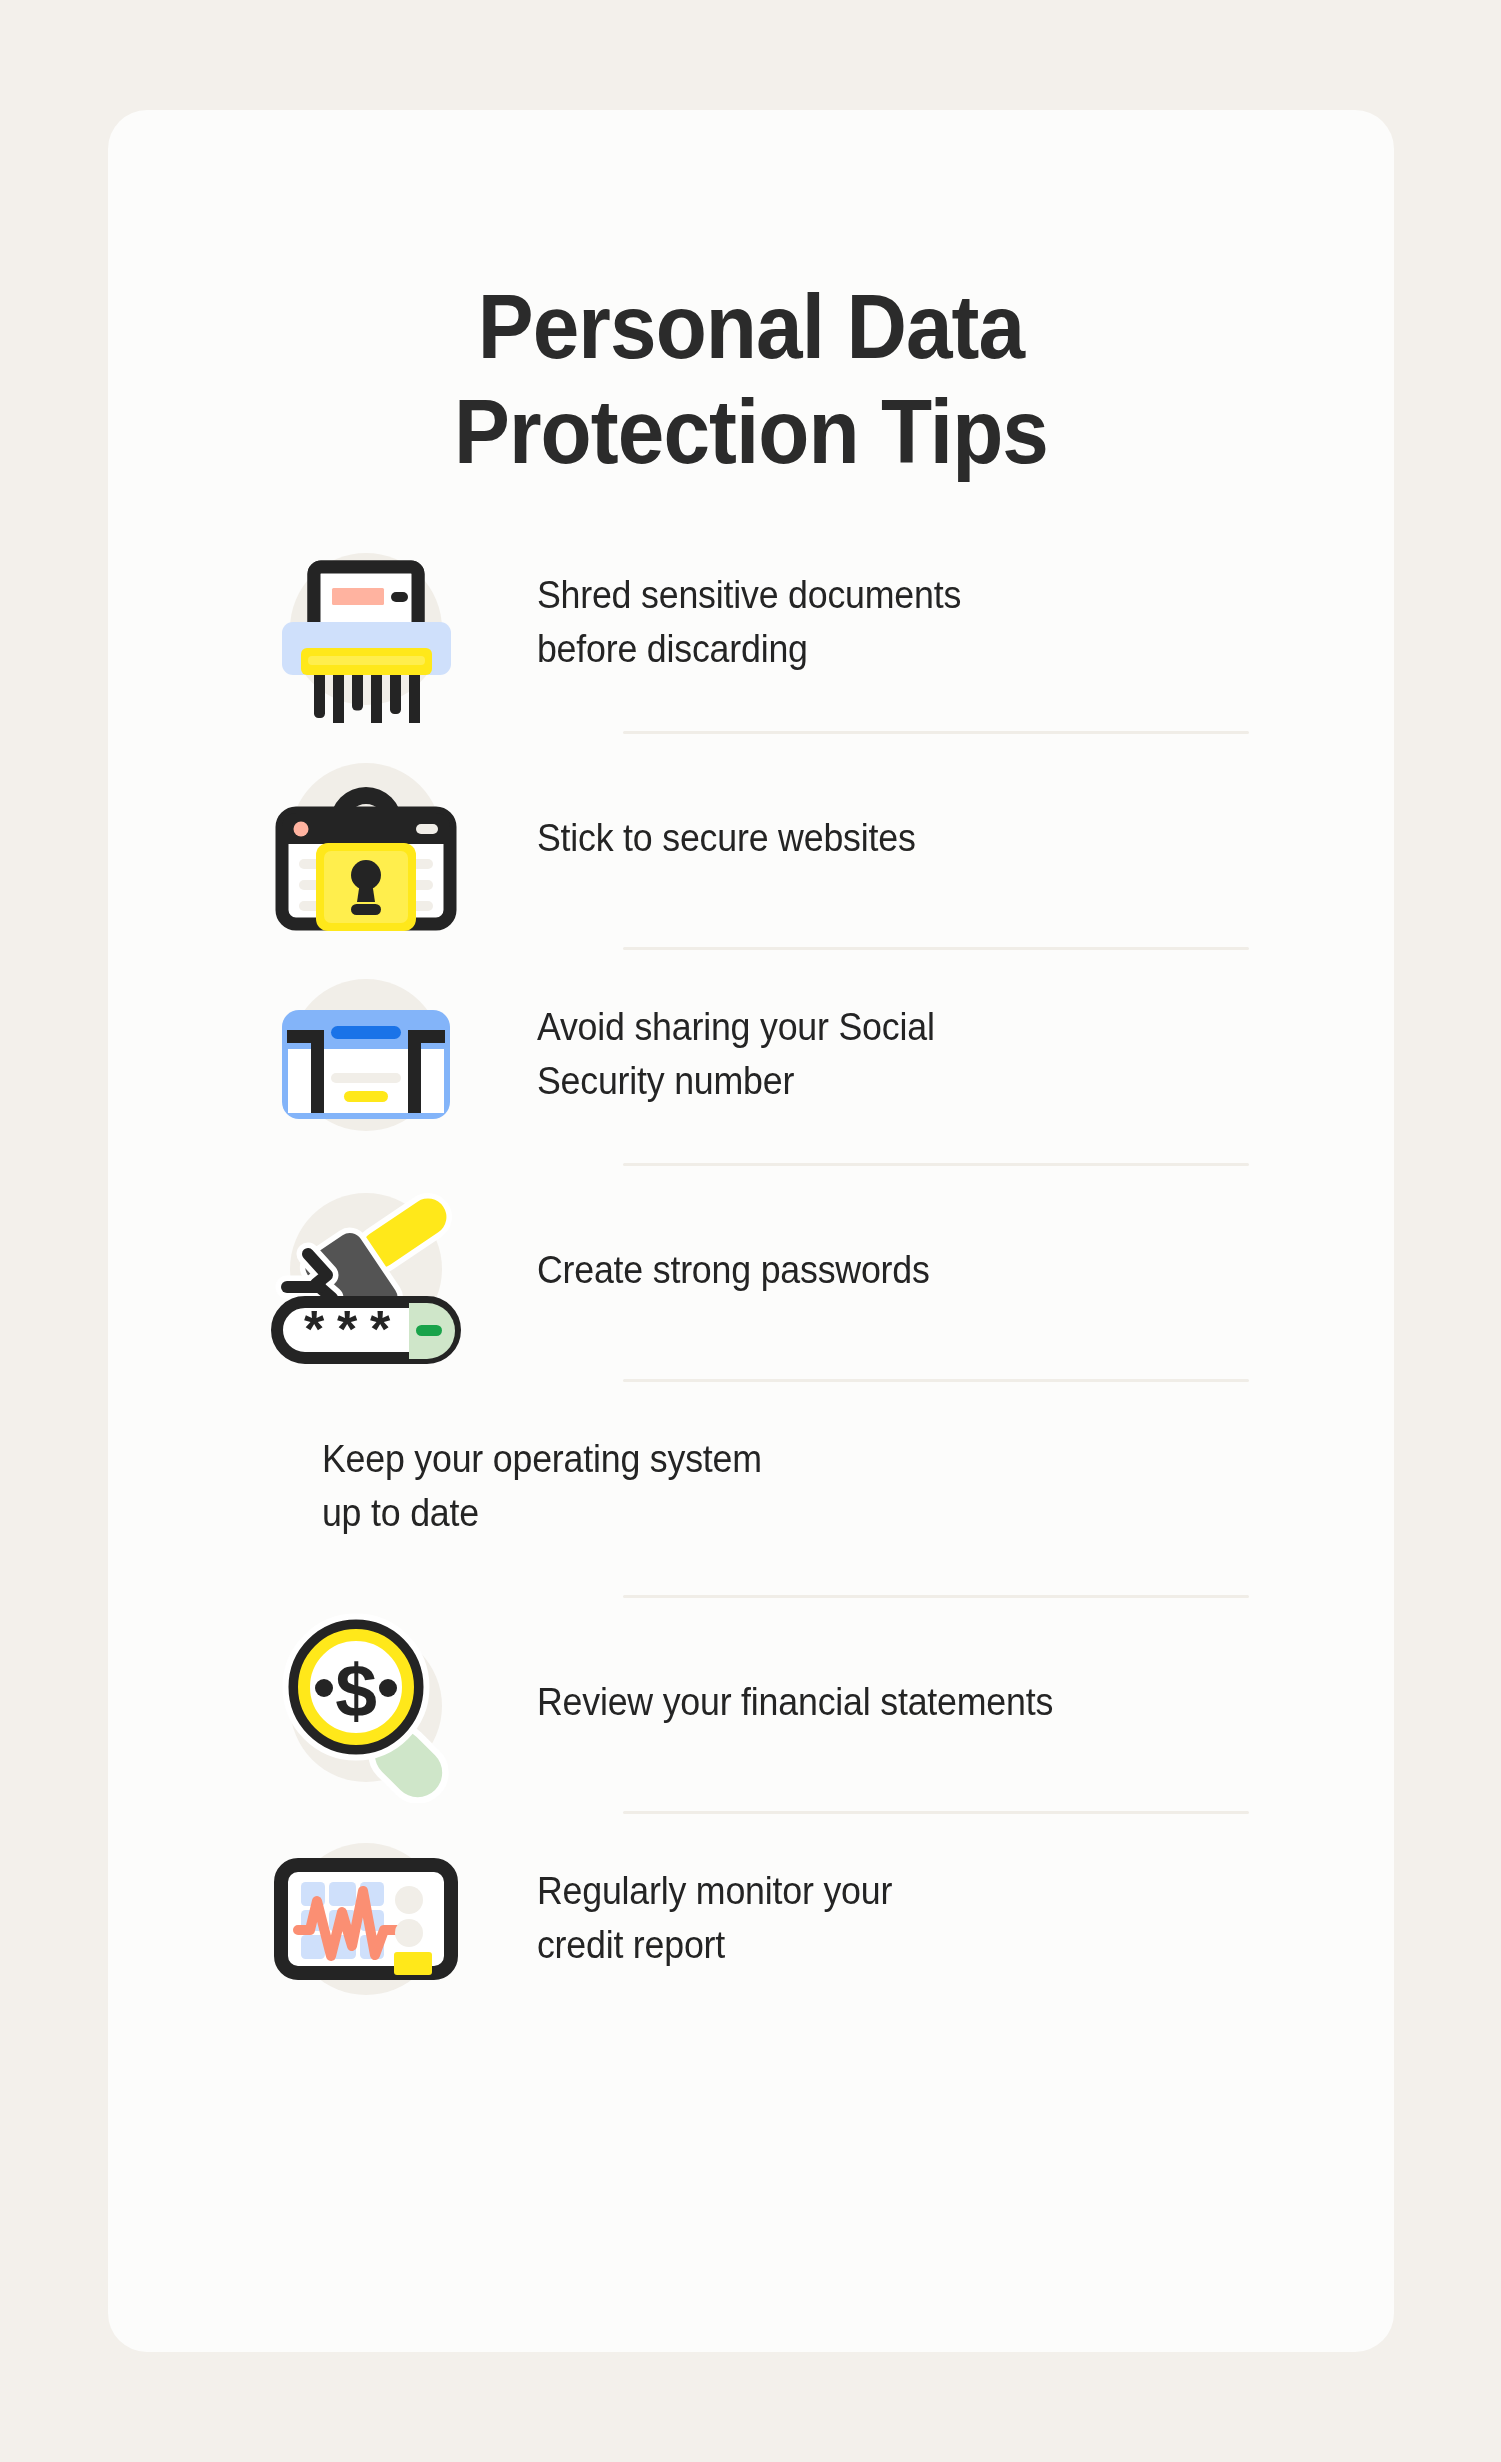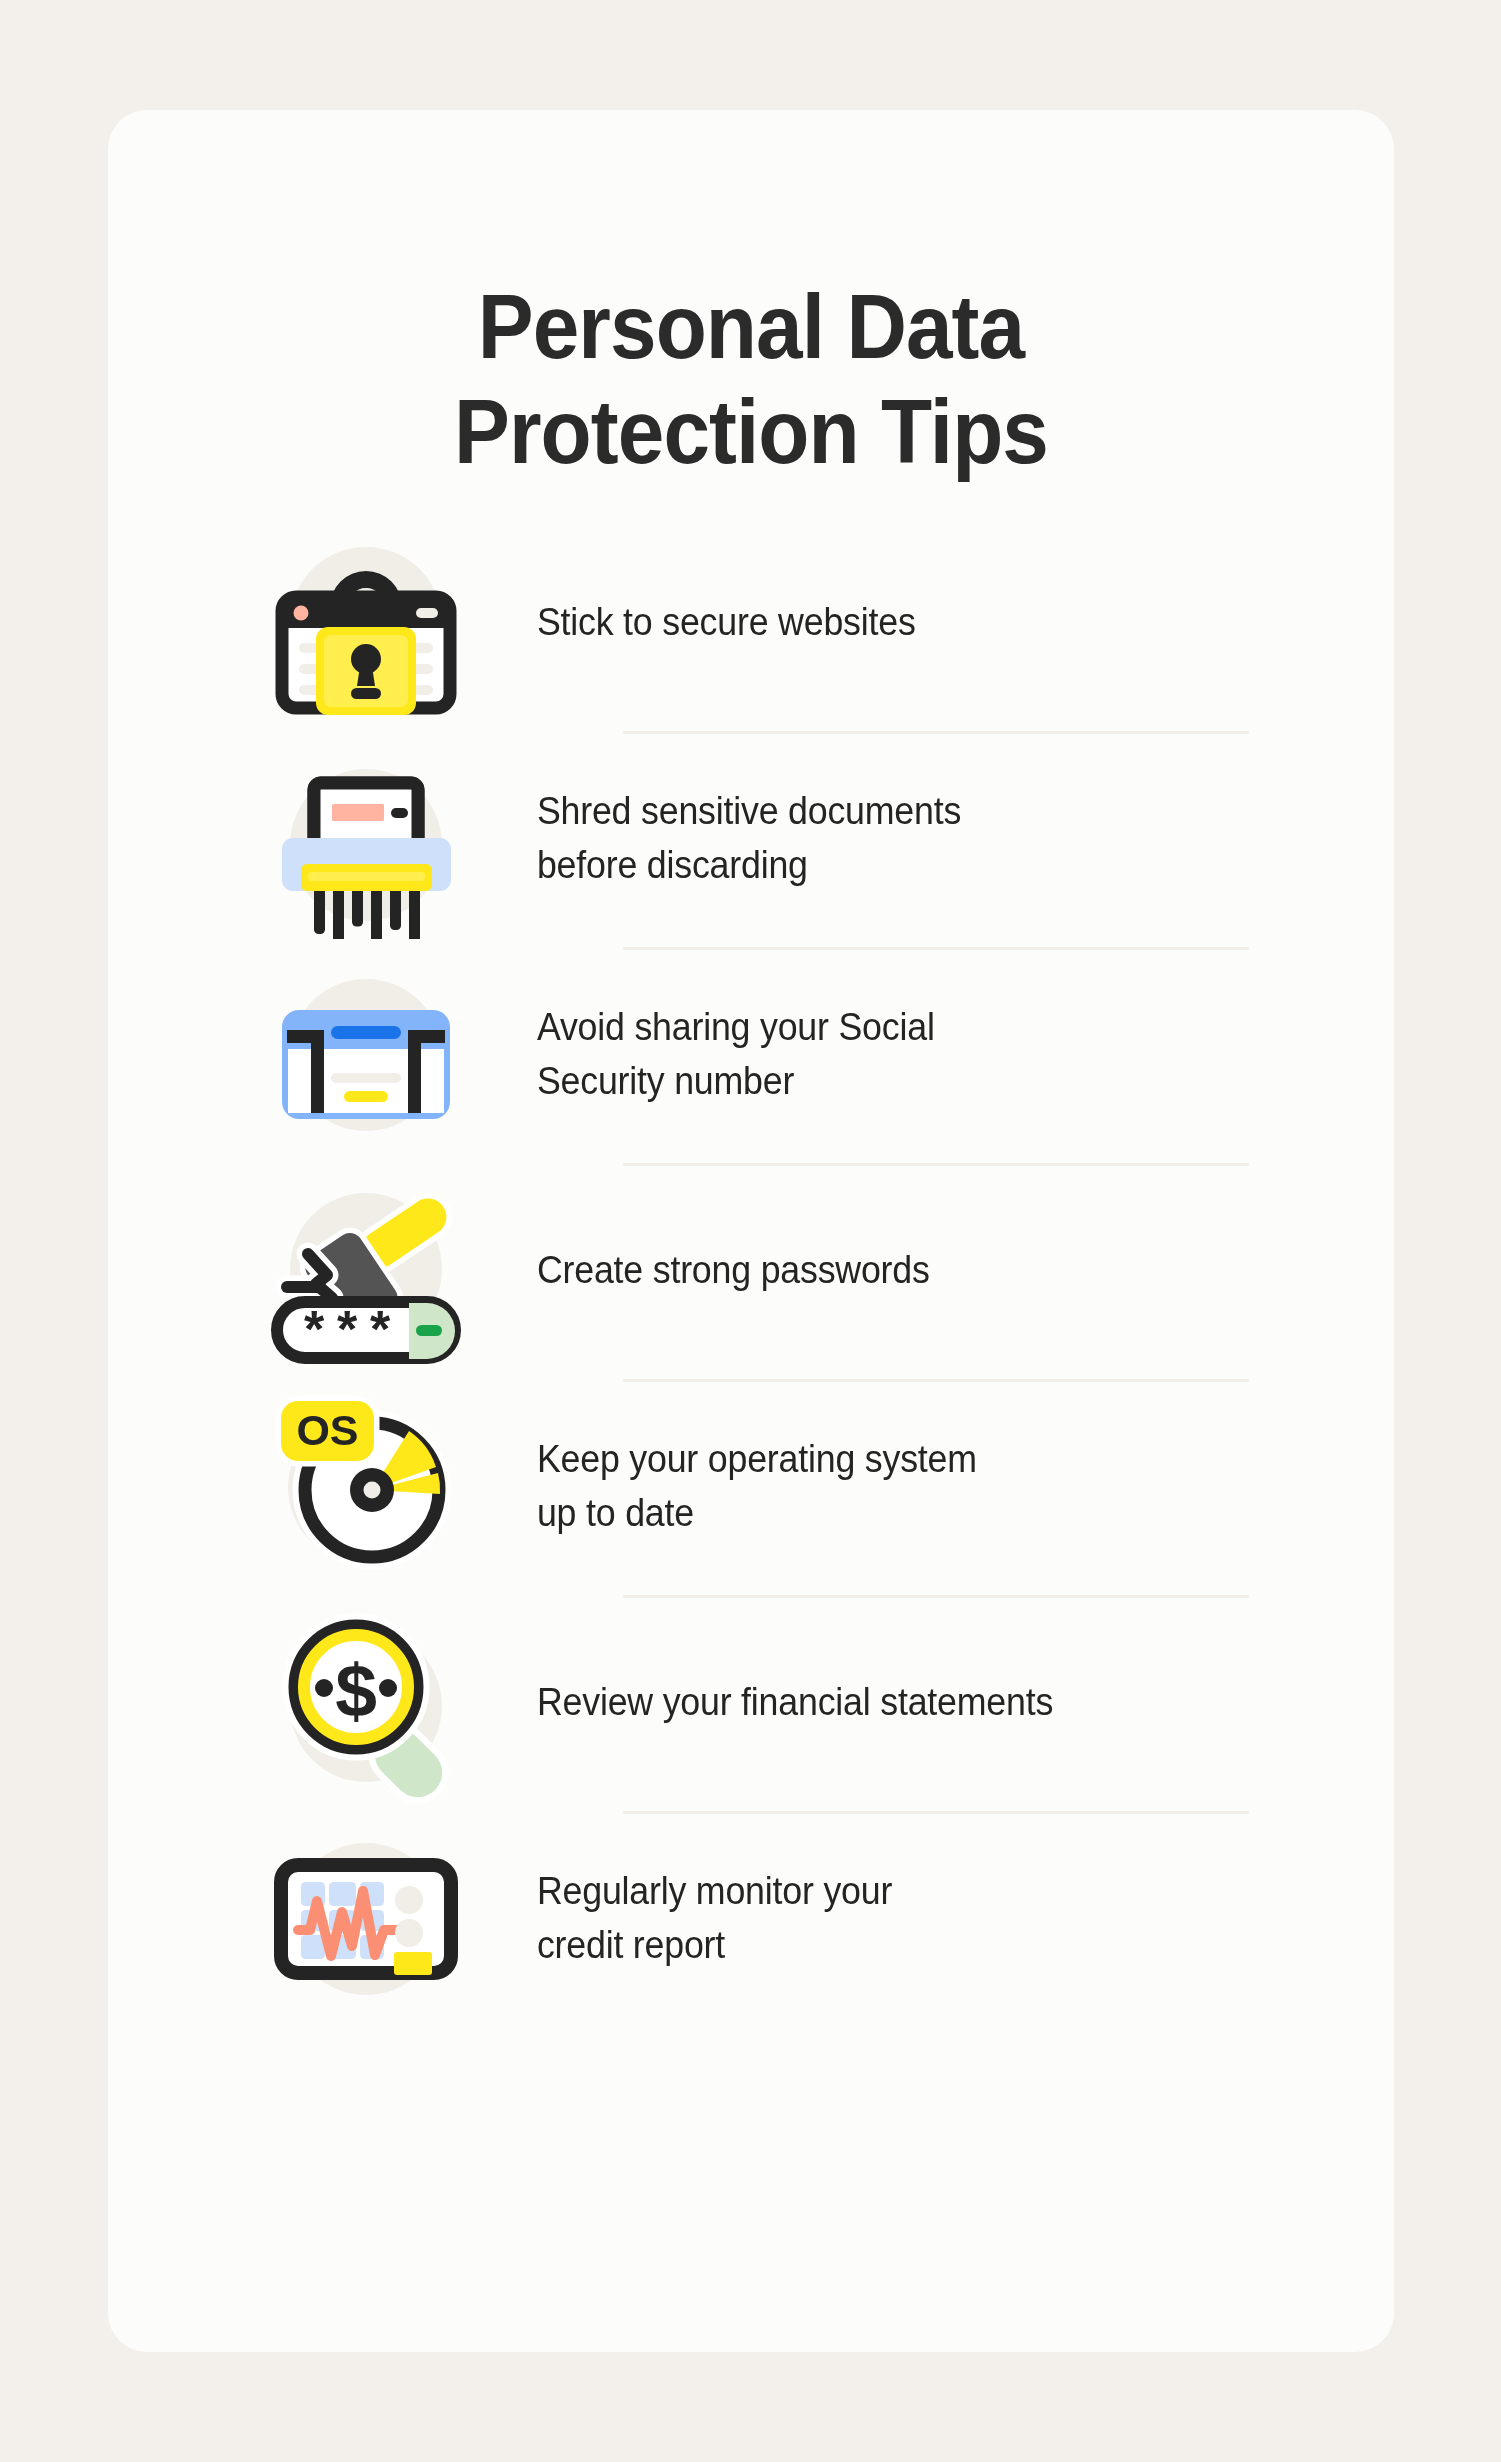--- a/index.html
+++ b/index.html
@@ -112,48 +112,20 @@
 
 <div class="page">
   <div class="card">
 
     <div class="title-wrap">
       <span class="title-line">Personal Data</span>
       <span class="title-line">Protection Tips</span>
     </div>
 
     <div class="tips">
-
-      <div class="tip-row">
-        <div class="icon-cell">
-          <div class="icon-box">
-            <svg viewBox="0 0 400 400">
-              <circle cx="200" cy="200" r="152" fill="#F1EEE8"></circle>
-              <path d="M128 168 a72 72 0 0 1 144 0 v40 h-34 v-40 a38 38 0 0 0 -76 0 v40 h-34 z" fill="#242424"></path>
-              <rect x="32" y="148" width="336" height="222" rx="28" fill="#FFFFFF" stroke="#242424" stroke-width="26"></rect>
-              <path d="M32 176 a28 28 0 0 1 28 -28 h280 a28 28 0 0 1 28 28 v34 H32 z" fill="#242424"></path>
-              <circle cx="70" cy="180" r="15" fill="#FFB3A0"></circle>
-              <rect x="300" y="170" width="44" height="20" rx="10" fill="#F1EEE8"></rect>
-              <g fill="#F1EEE8">
-                <rect x="66" y="240" width="268" height="20" rx="10"></rect>
-                <rect x="66" y="282" width="268" height="20" rx="10"></rect>
-                <rect x="66" y="324" width="268" height="20" rx="10"></rect>
-              </g>
-              <rect x="100" y="208" width="200" height="176" rx="24" fill="#FFE81A"></rect>
-              <rect x="116" y="224" width="168" height="144" rx="14" fill="#FFEE4D"></rect>
-              <circle cx="200" cy="272" r="30" fill="#242424"></circle>
-              <path d="M188 286 h24 l6 40 h-36 z" fill="#242424"></path>
-              <rect x="170" y="330" width="60" height="22" rx="11" fill="#242424"></rect>
-            </svg>
-          </div>
-        </div>
-        <div class="tip-text">
-          <span class="ln">Stick to secure websites</span>
-        </div>
-      </div>
 
       <div class="tip-row">
         <div class="icon-cell">
           <div class="icon-box">
             <svg viewBox="0 0 400 400">
               <circle cx="200" cy="212" r="152" fill="#F1EEE8"></circle>
               <rect x="96" y="88" width="208" height="200" rx="14" fill="none" stroke="#242424" stroke-width="26"></rect>
               <rect x="96" y="88" width="208" height="200" rx="14" fill="#FFFFFF" stroke="#242424" stroke-width="26"></rect>
               <rect x="132" y="130" width="104" height="34" rx="3" fill="#FFB3A0"></rect>
               <rect x="250" y="138" width="34" height="20" rx="10" fill="#242424"></rect>
@@ -175,20 +147,48 @@
           <span class="ln">Shred sensitive documents</span>
           <span class="ln">before discarding</span>
         </div>
       </div>
 
       <div class="tip-row">
         <div class="icon-cell">
           <div class="icon-box">
             <svg viewBox="0 0 400 400">
               <circle cx="200" cy="200" r="152" fill="#F1EEE8"></circle>
+              <path d="M128 168 a72 72 0 0 1 144 0 v40 h-34 v-40 a38 38 0 0 0 -76 0 v40 h-34 z" fill="#242424"></path>
+              <rect x="32" y="148" width="336" height="222" rx="28" fill="#FFFFFF" stroke="#242424" stroke-width="26"></rect>
+              <path d="M32 176 a28 28 0 0 1 28 -28 h280 a28 28 0 0 1 28 28 v34 H32 z" fill="#242424"></path>
+              <circle cx="70" cy="180" r="15" fill="#FFB3A0"></circle>
+              <rect x="300" y="170" width="44" height="20" rx="10" fill="#F1EEE8"></rect>
+              <g fill="#F1EEE8">
+                <rect x="66" y="240" width="268" height="20" rx="10"></rect>
+                <rect x="66" y="282" width="268" height="20" rx="10"></rect>
+                <rect x="66" y="324" width="268" height="20" rx="10"></rect>
+              </g>
+              <rect x="100" y="208" width="200" height="176" rx="24" fill="#FFE81A"></rect>
+              <rect x="116" y="224" width="168" height="144" rx="14" fill="#FFEE4D"></rect>
+              <circle cx="200" cy="272" r="30" fill="#242424"></circle>
+              <path d="M188 286 h24 l6 40 h-36 z" fill="#242424"></path>
+              <rect x="170" y="330" width="60" height="22" rx="11" fill="#242424"></rect>
+            </svg>
+          </div>
+        </div>
+        <div class="tip-text">
+          <span class="ln">Stick to secure websites</span>
+        </div>
+      </div>
+
+      <div class="tip-row">
+        <div class="icon-cell">
+          <div class="icon-box">
+            <svg viewBox="0 0 400 400">
+              <circle cx="200" cy="200" r="152" fill="#F1EEE8"></circle>
               <rect x="32" y="110" width="336" height="218" rx="34" fill="#83B4F9"></rect>
               <rect x="44" y="188" width="312" height="128" fill="#FFFFFF"></rect>
               <rect x="130" y="142" width="140" height="26" rx="13" fill="#1A73E8"></rect>
               <rect x="130" y="236" width="140" height="20" rx="10" fill="#F1EEE8"></rect>
               <rect x="156" y="272" width="88" height="22" rx="11" fill="#FFE81A"></rect>
               <path d="M42 150 h66 a8 8 0 0 1 8 8 v158 h-26 V176 H42 z" fill="#242424"></path>
               <rect x="42" y="150" width="74" height="22" fill="#242424"></rect>
               <path d="M358 150 h-66 a8 8 0 0 0 -8 8 v158 h26 V176 h48 z" fill="#242424"></path>
               <rect x="284" y="150" width="74" height="22" fill="#242424"></rect>
             </svg>
@@ -228,36 +228,20 @@
             </svg>
           </div>
         </div>
         <div class="tip-text">
           <span class="ln">Create strong passwords</span>
         </div>
       </div>
 
 
       <div class="tip-row">
-        <div class="icon-cell">
-          <div class="icon-box">
-            <svg viewBox="0 0 400 400">
-              <circle cx="196" cy="200" r="152" fill="#F1EEE8"></circle>
-              <circle cx="212" cy="206" r="146" fill="#FFFFFF" stroke="#FFFFFF" stroke-width="26"></circle>
-              <circle cx="212" cy="206" r="134" fill="#FFFFFF" stroke="#242424" stroke-width="26"></circle>
-              <path d="M212 206 L286 88 A138 138 0 0 1 340 160 z" fill="#FFE81A"></path>
-              <path d="M212 206 L344 172 A138 138 0 0 1 348 214 z" fill="#FFE81A"></path>
-              <circle cx="212" cy="206" r="44" fill="#242424"></circle>
-              <circle cx="212" cy="206" r="17" fill="#F1EEE8"></circle>
-              <rect x="30" y="28" width="186" height="120" rx="34" fill="#FFFFFF" stroke="#FFFFFF" stroke-width="22"></rect>
-              <rect x="30" y="28" width="186" height="120" rx="34" fill="#FFE81A"></rect>
-              <text x="123" y="116" fill="#242424" font-family="Liberation Sans, sans-serif" font-size="86" font-weight="700" text-anchor="middle">OS</text>
-            </svg>
-          </div>
-        </div>
         <div class="tip-text">
           <span class="ln">Keep your operating system</span>
           <span class="ln">up to date</span>
         </div>
       </div>
 
       <div class="tip-row">
         <div class="icon-cell">
           <div class="icon-box">
             <svg viewBox="0 0 400 400">

